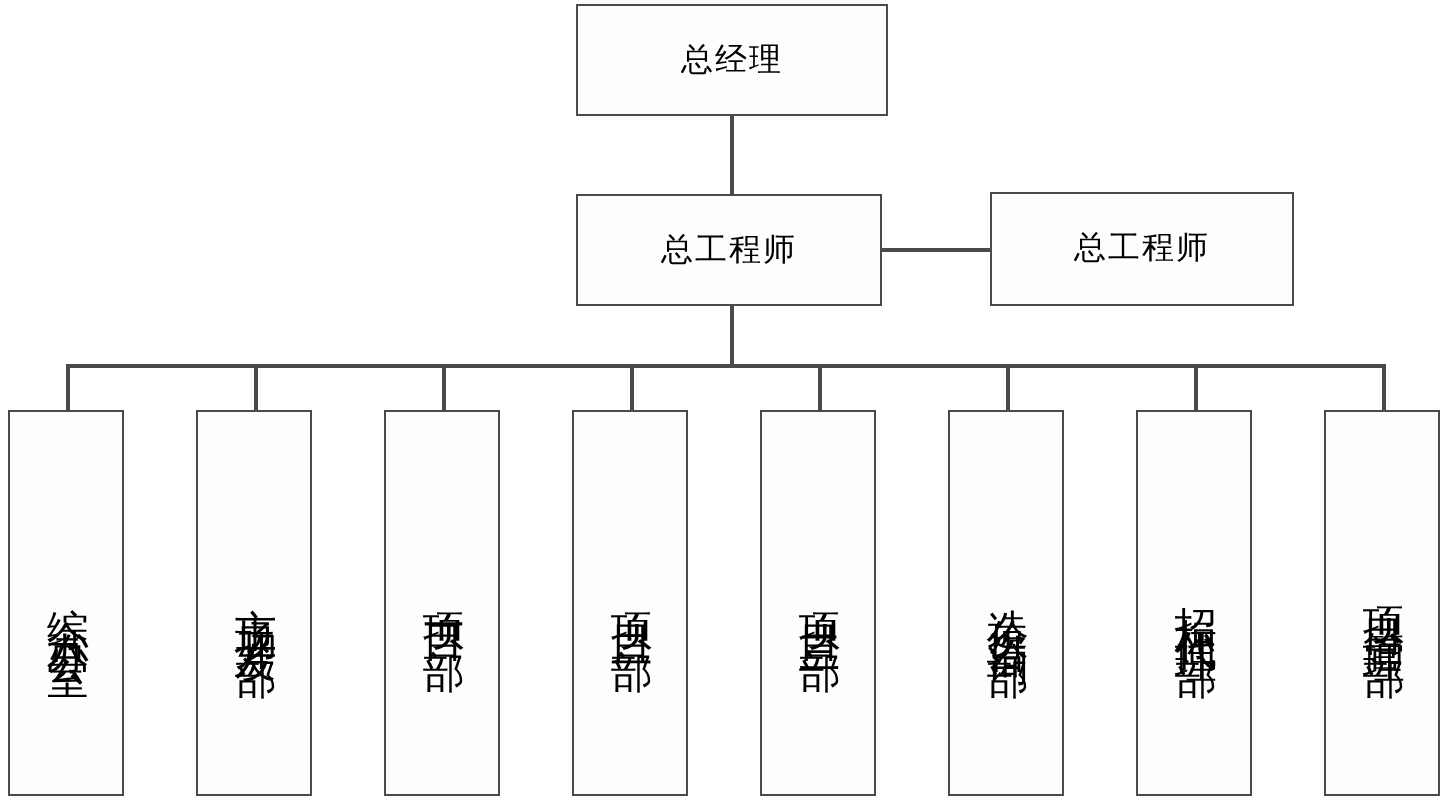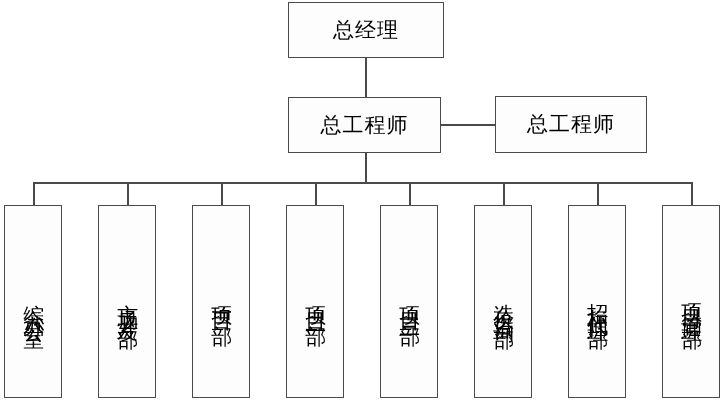--- a/index.html
+++ b/index.html
@@ -26,21 +26,21 @@
     box-sizing: border-box;
     background: #fdfdfd;
     border: 1.5px solid #4a4a4a;
     display: flex;
     align-items: center;
     justify-content: center;
     text-align: center;
   }
   .node-label {
     display: block;
-    font-size: 21px;
+    font-size: 16px;
     line-height: 1.15;
     letter-spacing: 1px;
     color: #000000;
     white-space: nowrap;
   }
 
   
   .exec-gm       { left: 288px; top: 2px;  width: 156px; height: 56px; }
   .exec-deputy   { left: 288px; top: 97px; width: 153px; height: 56px; }
   .exec-engineer { left: 495px; top: 96px; width: 152px; height: 57px; }

